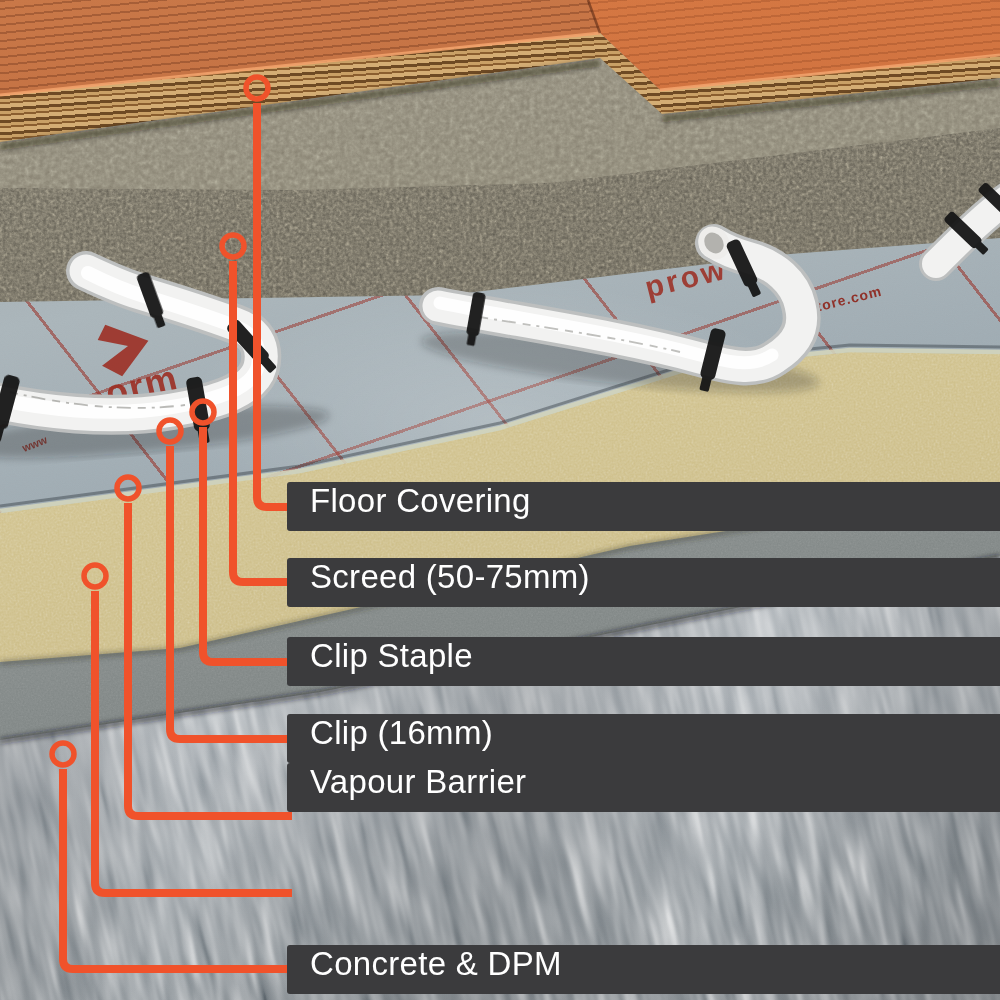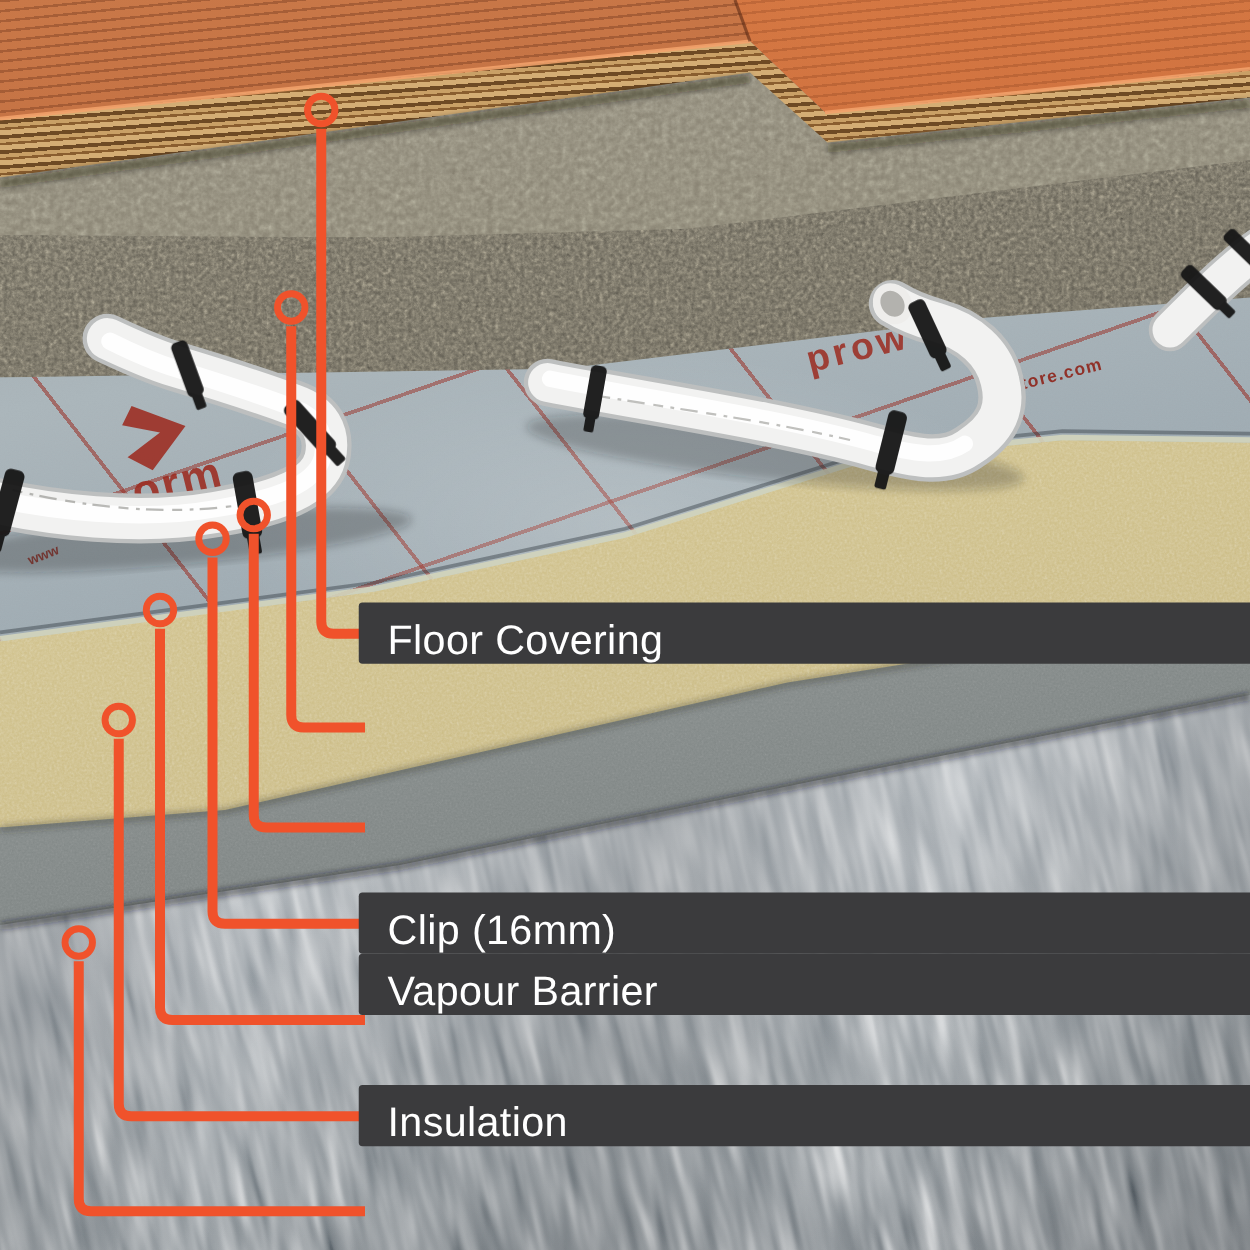--- a/index.html
+++ b/index.html
@@ -33,21 +33,21 @@
       linear-gradient(176deg,#c97848 0%,#bb6439 40%,#a85430 75%,#9d4c2b 100%);}
   .wood-right{clip-path:polygon(588px 0px,1000px 0px,1000px 55px,660px 90px,600px 33px);
     background:linear-gradient(176deg,rgba(235,122,60,.38),rgba(214,96,46,.18));}
   .plywood{clip-path:polygon(0px 95px,600px 33px,660px 90px,1000px 55px,1000px 78px,662px 114px,600px 58px,0px 142px);
     background:repeating-linear-gradient(175.5deg,#6e4a24 0 3px,#c9a066 3px 6px,#8a5e2f 6px 8px,#d4ad74 8px 12px);}
 
   .overlay-svg{position:absolute;inset:0;pointer-events:none;}
 
   
   .bar{position:absolute;left:287px;right:0;height:49px;background:#3B3B3D;
-       border-radius:3px 0 0 3px;display:flex;align-items:flex-end;}
+       border-radius:3px 0 0 3px;display:flex;align-items:flex-start;}
   .bar span{color:#FFFFFF;font-size:33px;padding-left:23px;letter-spacing:.3px;white-space:nowrap;}
 </style>
 </head>
 <body>
 
 <div class="stage">
 
   <div class="layer rock">
     <svg class="tex" viewBox="0 0 1000 1000" preserveAspectRatio="none">
       <filter id="nRock">
@@ -252,23 +252,29 @@
     </g>
     <g>
       <circle cx="63" cy="754" r="11" stroke-width="5.5"></circle>
       <path d="M63 769 L63 959 Q63 969 73 969 L292 969" stroke-width="8"></path>
     </g>
   </svg>
 
   <div class="bar" style="top:482px">
       <span>Floor Covering</span>
     </div>
+  <div class="bar" style="top:558px">
+      <span>Screed (50-75mm)</span>
+    </div>
+  <div class="bar" style="top:637px">
+      <span>Clip Staple</span>
+    </div>
   <div class="bar" style="top:714px">
       <span>Clip (16mm)</span>
     </div>
   <div class="bar" style="top:763px">
       <span>Vapour Barrier</span>
     </div>
-  <div class="bar" style="top:868px">
-      <span>Insulation</span>
+  <div class="bar" style="top:945px">
+      <span>Concrete &amp; DPM</span>
     </div>
 
 </div>
 
 </body></html>

